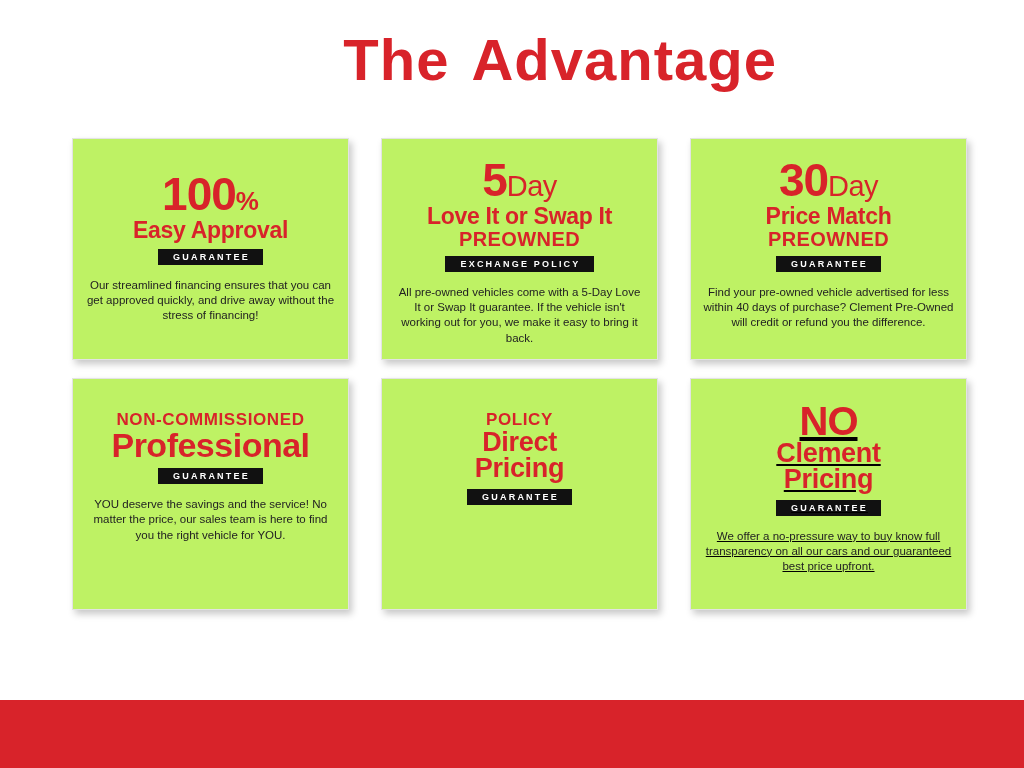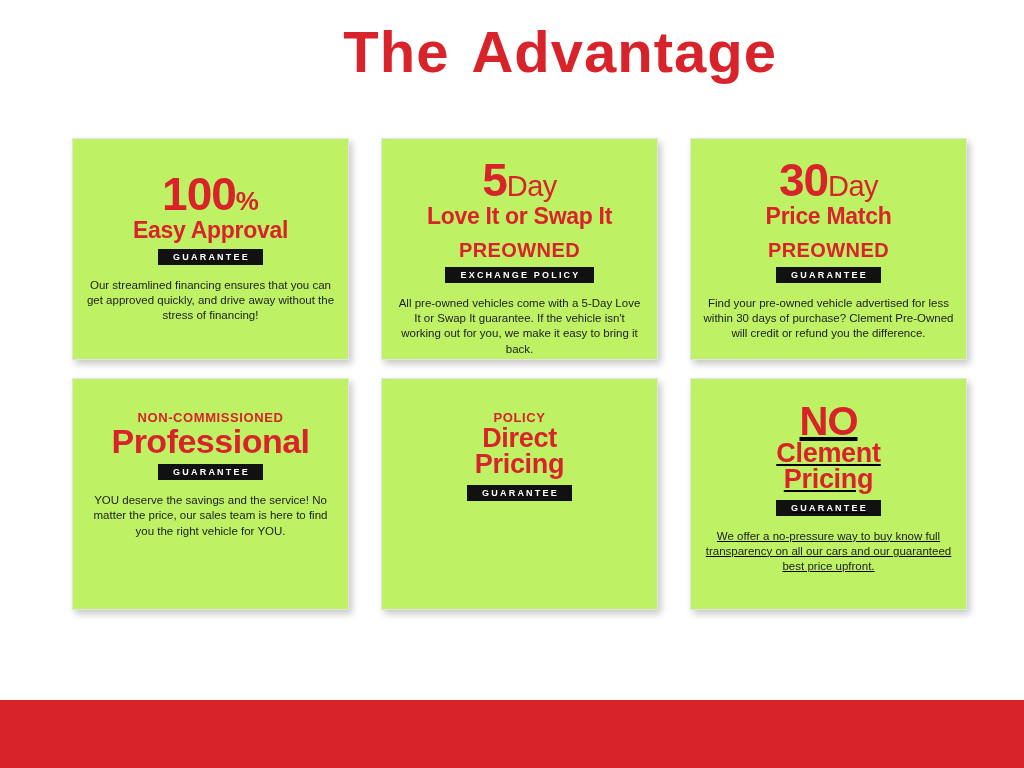--- a/index.html
+++ b/index.html
@@ -11,21 +11,21 @@
     height: 768px;
     background: #ffffff;
     font-family: "Liberation Sans", sans-serif;
     overflow: hidden;
     position: relative;
   }
 
   
   .header {
     position: absolute;
-    top: 8px;
+    top: 16px;
     left: 0;
     width: 835px;
     height: 105px;
   }
   .header-title {
     position: absolute;
     right: 58px;
     top: 10px;
     font-size: 58px;
     font-weight: bold;
@@ -90,24 +90,24 @@
   .h-sub {
     font-size: 23px;
     font-weight: bold;
     margin-top: 2px;
     letter-spacing: -0.3px;
   }
   .h-sub-small {
     font-size: 20px;
     font-weight: bold;
     letter-spacing: 0.4px;
-    margin-top: 12px;
+    margin-top: 1px;
   }
   .h-eyebrow {
-    font-size: 13px;
+    font-size: 17px;
     font-weight: bold;
     letter-spacing: 0.6px;
     margin-bottom: 1px;
   }
   .h-large {
     font-size: 34px;
     font-weight: bold;
     letter-spacing: -0.5px;
     line-height: 0.95;
   }
@@ -201,21 +201,21 @@
   </div>
 
   <div class="card">
     <div class="card-inner pad-top-sm">
       <div class="headline">
         <span class="h-big">30</span><span class="h-daysuffix">Day</span>
       </div>
       <div class="headline h-sub">Price Match</div>
       <div class="headline h-sub-small">PREOWNED</div>
       <div class="badge">GUARANTEE</div>
-      <div class="body-text">Find your pre-owned vehicle advertised for less within 30 days of purchase? Clement Pre-Owned will credit or refund you the difference.</div>
+      <div class="body-text">Find your pre-owned vehicle advertised for less within 40 days of purchase? Clement Pre-Owned will credit or refund you the difference.</div>
     </div>
   </div>
 
   <div class="card row2">
     <div class="card-inner pad-top-lg">
       <div class="headline h-eyebrow">NON-COMMISSIONED</div>
       <div class="headline h-large">Professional</div>
       <div class="badge">GUARANTEE</div>
       <div class="body-text">YOU deserve the savings and the service! No matter the price, our sales team is here to find you the right vehicle for YOU.</div>
     </div>

